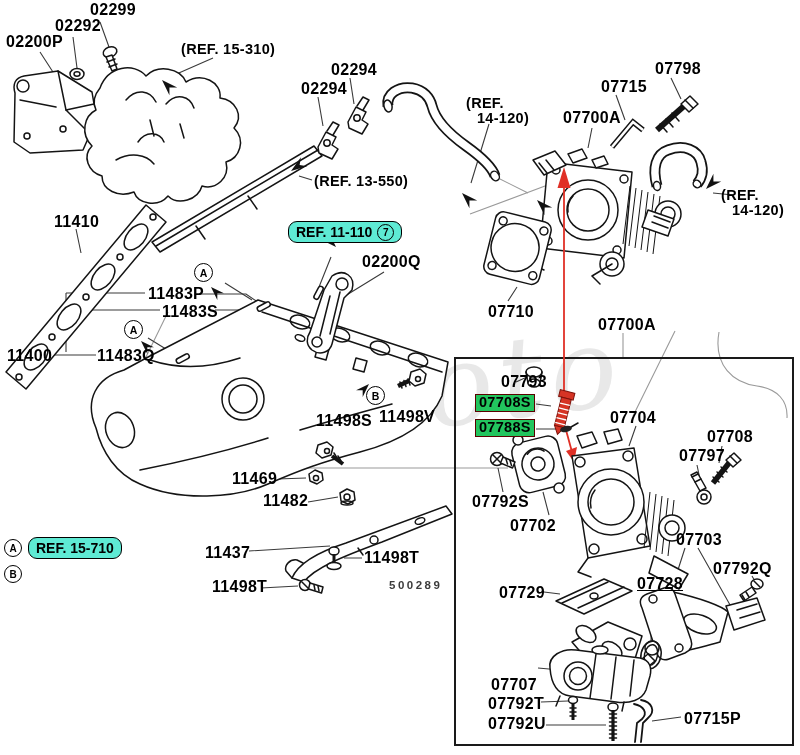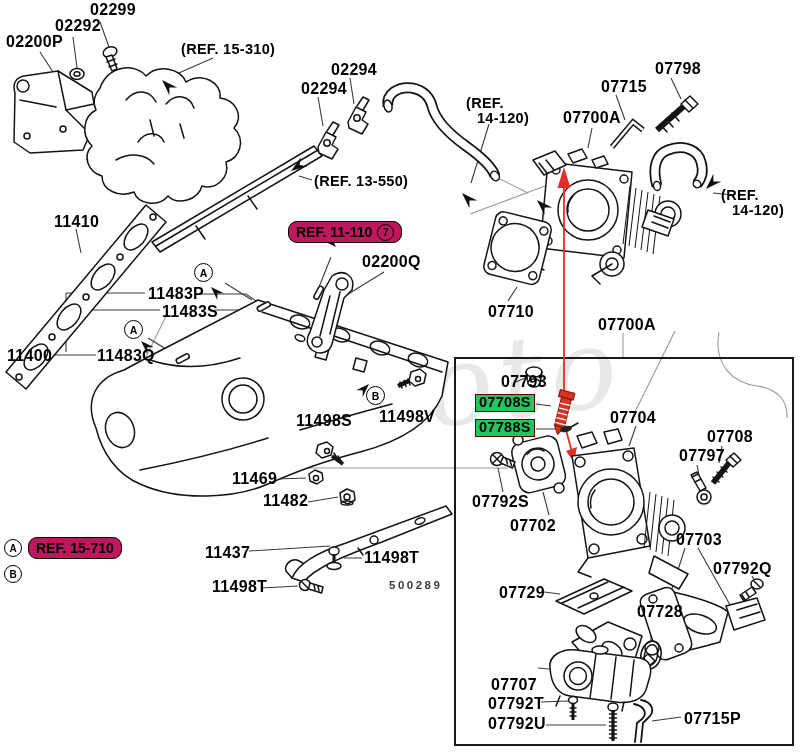--- a/index.html
+++ b/index.html
@@ -23,21 +23,21 @@
   .lbl.ref{font-size:14.5px;}
   .lbl.red{font-size:14.5px;background:#22c55e;color:#000;padding:0 3px 1px 3px;
            border:1px solid #5a0000;line-height:1.05;}
   .lbl.code{font-size:11.5px;color:#3c3c3c;letter-spacing:2.5px;}
   .lbl .l2{padding-left:11px;}
   
   .marker{position:absolute;width:17px;height:17px;border:1.7px solid #000;border-radius:50%;
           background:#fff;display:flex;align-items:center;justify-content:center;
           font-size:10.5px;font-weight:700;}
   
-  .capsule{border:1.8px solid #000;border-radius:9px;background:#be185d;height:20px;
+  .capsule{border:1.8px solid #000;border-radius:9px;background:#5eead4;height:20px;
            display:inline-flex;align-items:center;gap:5px;padding:0 7px;
            font-size:14px;font-weight:700;white-space:nowrap;}
   .badge{width:15px;height:15px;border:1.5px solid #000;border-radius:50%;
          display:inline-flex;align-items:center;justify-content:center;
          font-size:10px;font-weight:700;}
   .badge:empty{display:none;}
   #ref11110{position:absolute;left:288px;top:221px;}
   #legend{position:absolute;left:4px;top:537px;display:flex;flex-direction:column;gap:6px;}
   .legrow{display:flex;align-items:center;gap:6px;}
   .legmark{width:16px;height:16px;border:1.6px solid #000;border-radius:50%;background:#fff;
@@ -473,21 +473,21 @@
       </div>
       <div class="lbl part" style="left: 97px; top: 348px;">
         <div>11483Q</div>
       </div>
       <div class="lbl part" style="left: 488px; top: 304px;">
         <div>07710</div>
       </div>
       <div class="lbl part" style="left: 598px; top: 317px;">
         <div>07700A</div>
       </div>
-      <div class="lbl part" style="left: 296px; top: 413px;">
+      <div class="lbl part" style="left: 316px; top: 413px;">
         <div>11498S</div>
       </div>
       <div class="lbl part" style="left: 379px; top: 409px;">
         <div>11498V</div>
       </div>
       <div class="lbl part" style="left: 477px; top: 374px; padding-left: 24px;">
         <div>07793</div>
       </div>
       <div class="lbl red" style="left: 475px; top: 394px;">
         <div>07708S</div>
@@ -530,21 +530,21 @@
       </div>
       <div class="lbl part" style="left: 676px; top: 532px;">
         <div>07703</div>
       </div>
       <div class="lbl part" style="left: 713px; top: 561px;">
         <div>07792Q</div>
       </div>
       <div class="lbl part" style="left: 499px; top: 585px;">
         <div>07729</div>
       </div>
-      <div class="lbl part" style="left: 637px; top: 604px;">
+      <div class="lbl part" style="left: 637px; top: 576px; text-decoration: underline;">
         <div>07728</div>
       </div>
       <div class="lbl part" style="left: 491px; top: 661px; margin-top: 16px;">
         <div>07707</div>
       </div>
       <div class="lbl part" style="left: 488px; top: 696px;">
         <div>07792T</div>
       </div>
       <div class="lbl part" style="left: 488px; top: 716px; text-align: center;">
         <div>07792U</div>

